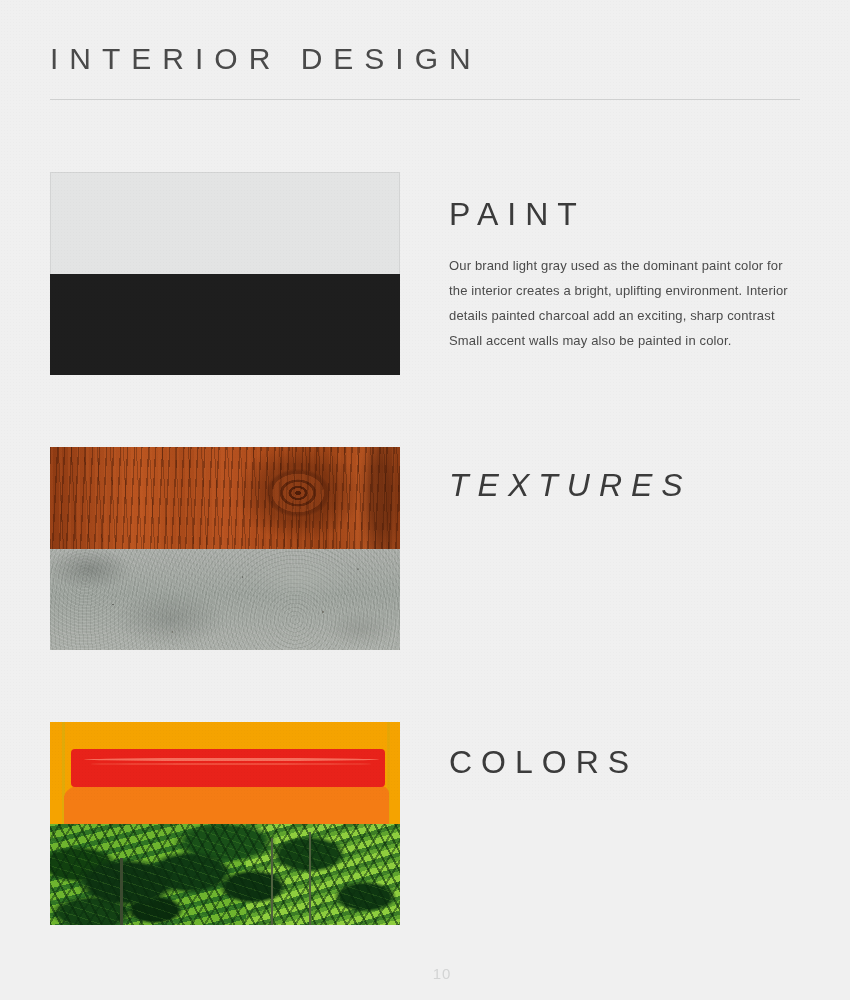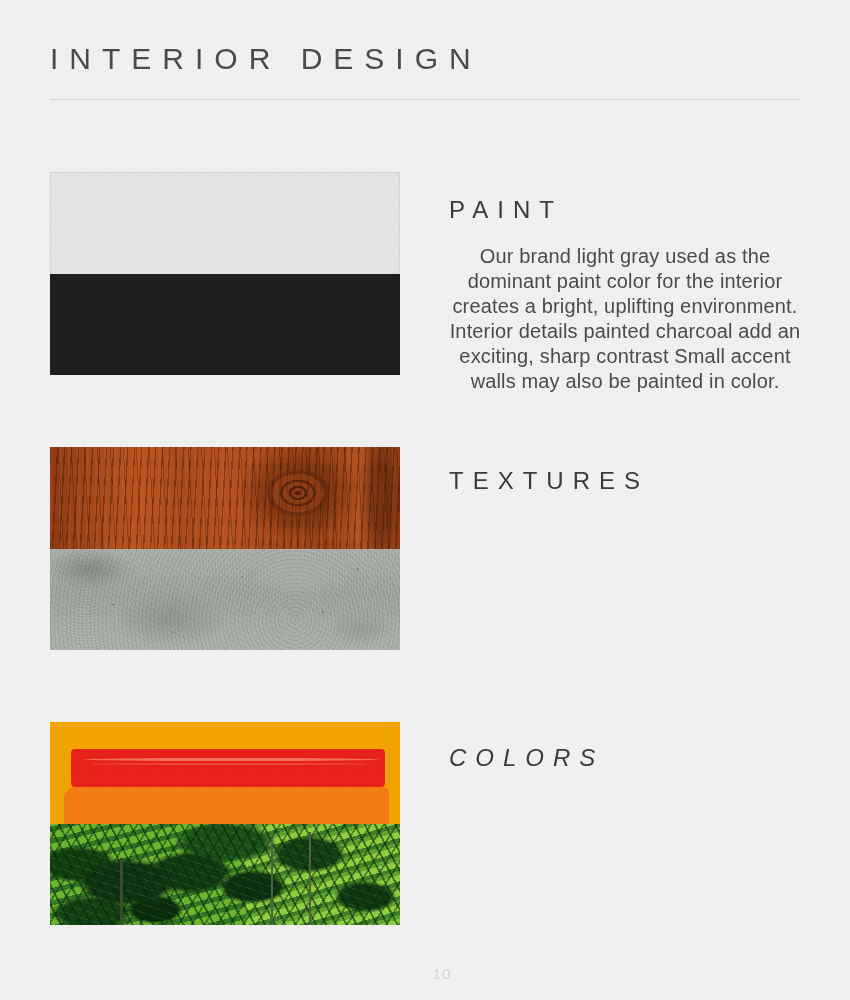--- a/index.html
+++ b/index.html
@@ -264,43 +264,42 @@
 
   
   .copy {
     position: absolute;
     left: 449px;
     top: 0;
     width: 352px;
   }
 
   .section-heading {
-    font-size: 24px;
+    font-size: 32px;
     font-weight: 400;
     letter-spacing: 9px;
     color: #3b3b3b;
     margin-bottom: 20px;
     white-space: nowrap;
   }
 
   .section-body {
-    font-size: 20px;
+    font-size: 13px;
     line-height: 25px;
     color: #4b4b4b;
     letter-spacing: .15px;
-    text-align: center;
   }
 
   
   .section-1 .copy { top: 24px; }
-  .section-2 .copy { top: 20px; }
+  .section-2 .copy { top: 20px; font-style: italic; }
   .section-3 .copy { top: 22px; }
 
   .section-2 .copy { width: 356px; }
-  .section-3 .copy { width: 352px; font-style: italic; }
+  .section-3 .copy { width: 352px; }
 
   
   .page-number {
     position: absolute;
     left: 0;
     right: 0;
     top: 965px;
     text-align: center;
     font-size: 15px;
     color: #d3d4d4;

